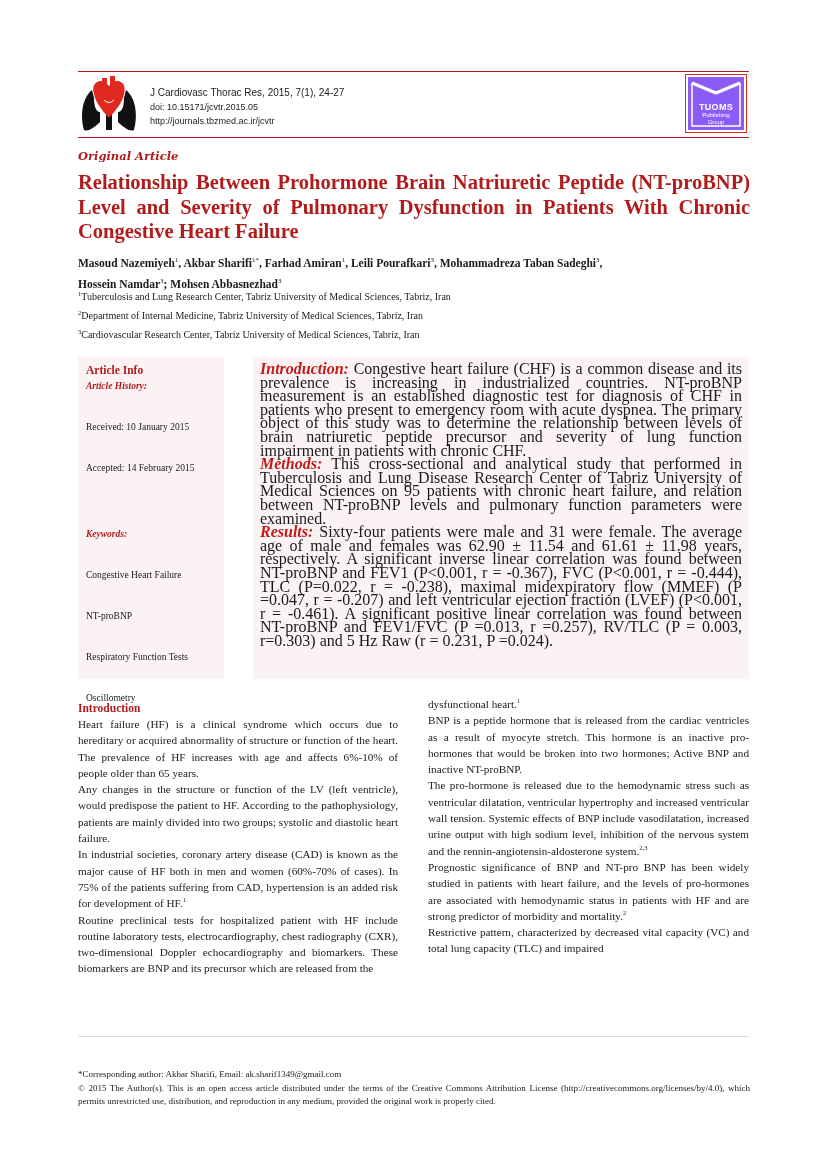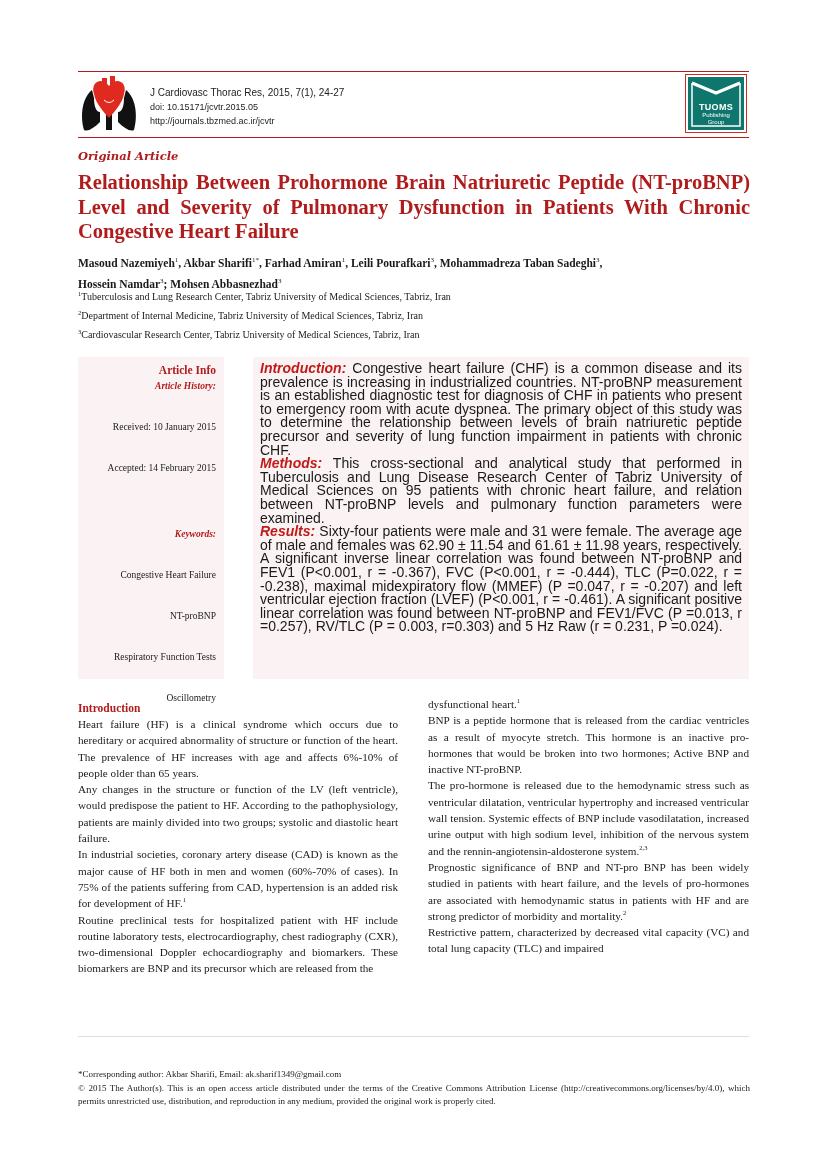--- a/index.html
+++ b/index.html
@@ -7,45 +7,45 @@
   body { position: relative; font-family: "DejaVu Serif", serif; color: #1a1a1a; overflow: hidden; }
 
   .hr-red { position: absolute; left: 78px; width: 671px; height: 1px; background: #b01c1c; }
   #hr-top { top: 71px; }
   #hr-bot { top: 137px; }
 
   #journal-logo { position: absolute; left: 78px; top: 72px; width: 62px; height: 64px; }
   #journal-meta { position: absolute; left: 150px; top: 86px; font-family: "Liberation Sans", sans-serif; font-size: 9px; line-height: 14px; color: #222; }
   #journal-meta .cite { font-size: 10px; }
 
-  #publisher-logo { position: absolute; left: 686px; top: 75px; width: 60px; height: 57px; background: #0f766e; border: 2px solid #fff; outline: 1px solid #d62a1f; }
+  #publisher-logo { position: absolute; left: 686px; top: 75px; width: 60px; height: 57px; background: #8b5cf6; border: 2px solid #fff; outline: 1px solid #d62a1f; }
   #publisher-logo svg { position: absolute; left: 0; top: 0; }
   #publisher-logo .pname { position: absolute; left: 0; right: 0; top: 25px; text-align: center; color: #fff; font-family: "Liberation Sans", sans-serif; font-weight: bold; font-size: 9px; letter-spacing: 0.3px; }
   #publisher-logo .psub { position: absolute; left: 0; right: 0; top: 35px; text-align: center; color: #fff; font-family: "Liberation Sans", sans-serif; font-size: 6px; line-height: 7px; }
 
   #article-type { position: absolute; left: 78px; top: 149px; font-family: "DejaVu Serif", serif; font-style: italic; font-weight: bold; font-size: 11.5px; color: #b01c1c; }
 
   #title { position: absolute; left: 78px; top: 170px; width: 672px; font-family: "Liberation Serif", serif; font-weight: bold; font-size: 20.5px; line-height: 24.5px; color: #b01c1c; text-align: justify; }
 
   #authors { position: absolute; left: 78px; top: 251px; width: 672px; font-family: "Liberation Serif", serif; font-weight: bold; font-size: 11.5px; line-height: 18px; color: #1a1a1a; }
   #authors sup { font-size: 7px; font-weight: normal; }
   #affiliations { position: absolute; left: 78px; top: 286px; font-family: "Liberation Serif", serif; font-size: 10px; line-height: 15.5px; color: #1a1a1a; }
   #affiliations sup { font-size: 6.5px; }
 
   .box { position: absolute; background: #fbf3f3; }
-  #info-box { left: 78px; top: 357px; width: 146px; height: 322px; padding: 6px 8px; text-align: right; }
+  #info-box { left: 78px; top: 357px; width: 146px; height: 322px; padding: 6px 8px; }
   #abstract-box { left: 253px; top: 357px; width: 496px; height: 322px; padding: 5px 7px 0 7px; }
 
   .box-head { font-family: "Liberation Serif", serif; font-weight: bold; font-size: 11.5px; color: #b01c1c; line-height: 14px; }
   .sub-head { font-family: "Liberation Serif", serif; font-style: italic; font-weight: bold; font-size: 9.5px; color: #b01c1c; line-height: 13px; }
   .info-line { font-family: "Liberation Serif", serif; font-size: 9.5px; line-height: 13.3px; color: #1a1a1a; margin-top: 28px; }
   #info-history { margin-top: 3px; }
   #info-keywords { margin-top: 52px; }
 
-  #abstract-box p { font-family: Liberation Sans, sans-serif; font-size: 14px; line-height: 13.6px; text-align: justify; color: #1a1a1a; }
+  #abstract-box p { font-family: Liberation Serif, serif; font-size: 16px; line-height: 13.6px; text-align: justify; color: #1a1a1a; }
   #abstract-box .lbl { font-style: italic; font-weight: bold; color: #c11a1a; }
 
   .col { position: absolute; top: 700px; width: 320px; font-family: "Liberation Serif", serif; font-size: 11.2px; line-height: 16.3px; text-align: justify; color: #1a1a1a; }
   #col-left { left: 78px; }
   #col-right { left: 428px; top: 696px; width: 321px; }
   .col .sec-head { font-weight: bold; color: #b01c1c; font-size: 11.5px; line-height: 16px; }
   .col sup { font-size: 6.5px; line-height: 0; }
 
   #footer-rule { position: absolute; left: 78px; top: 1036px; width: 671px; height: 1px; background: #e8dada; }
   #footer { position: absolute; left: 78px; top: 1042px; width: 672px; font-family: "Liberation Serif", serif; font-size: 9px; line-height: 13.5px; color: #1a1a1a; margin-top: 26px; }

